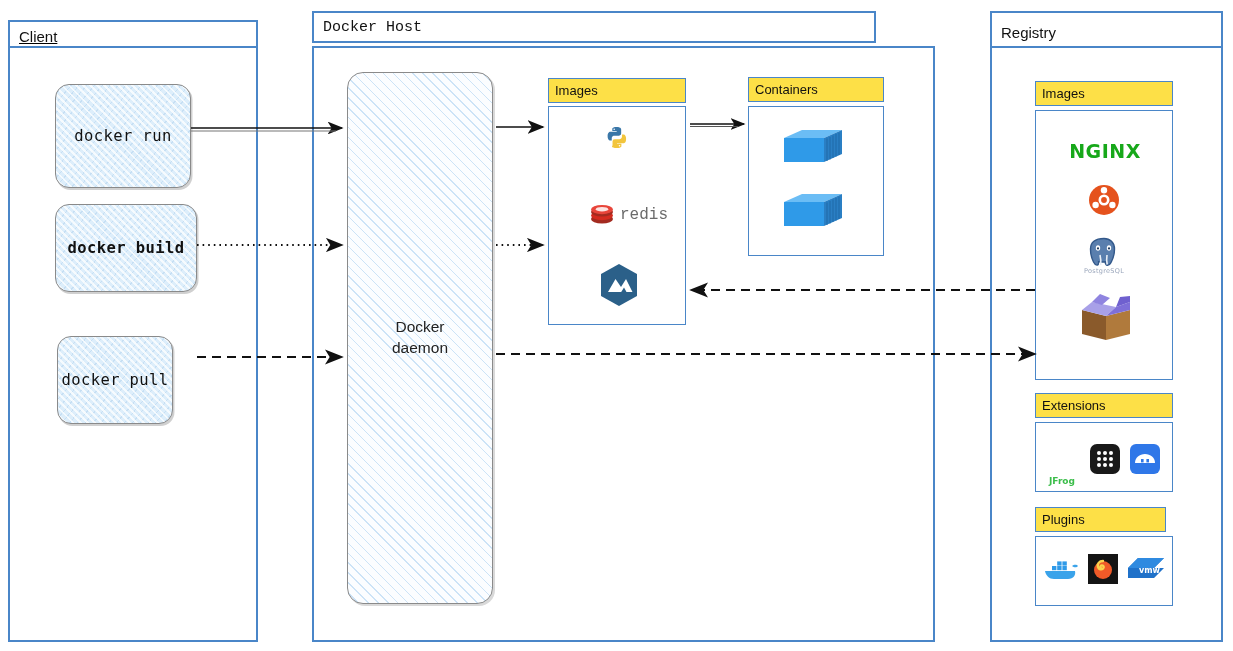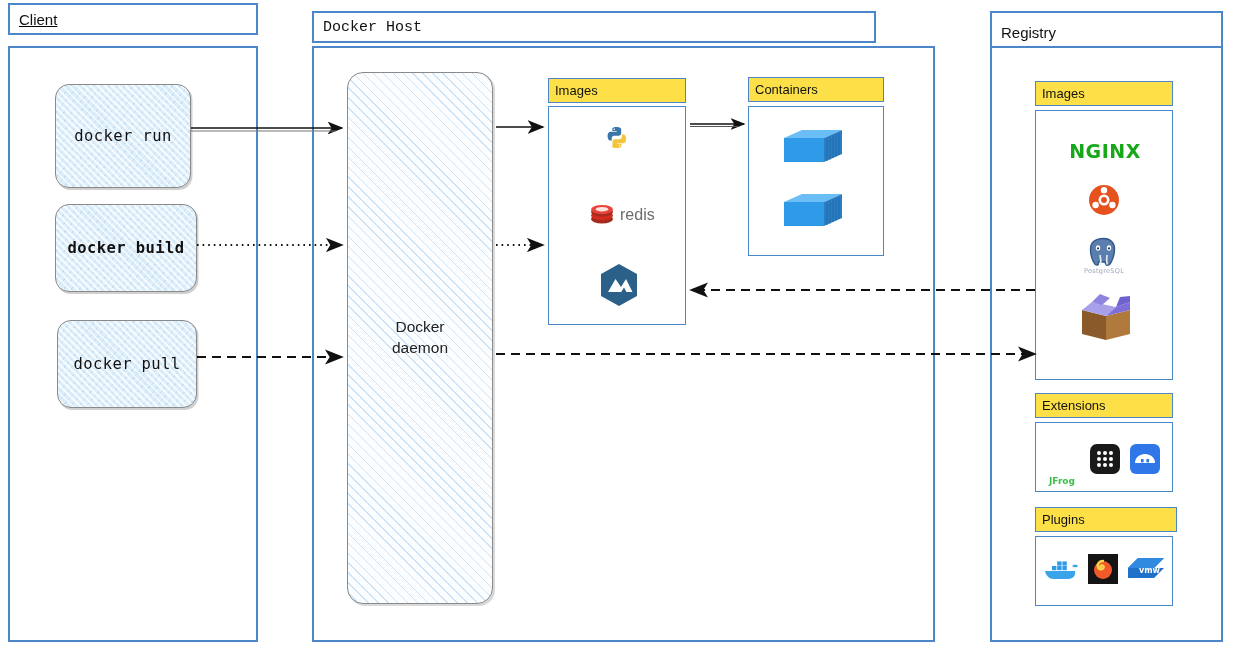--- a/index.html
+++ b/index.html
@@ -39,46 +39,46 @@
        box-shadow:2px 2px 0 rgba(130,130,130,.3);}
   .daemon .dlabel{font-size:15.5px;color:#222;text-align:center;line-height:1.35;}
 
   svg.wires{position:absolute;left:0;top:0;width:1233px;height:651px;
        overflow:visible;pointer-events:none;}
 
   .ico{position:absolute;display:flex;align-items:center;justify-content:center;}
 
   .nginx-txt{font-family:"DejaVu Sans",sans-serif;font-weight:bold;font-size:19px;
        color:#17a81a;letter-spacing:.5px;}
-  .redis-txt{font-family:Liberation Sans, sans-serif;font-size:16px;color:#6b6b6b;
+  .redis-txt{font-family:Liberation Mono, monospace;font-size:16px;color:#6b6b6b;
        margin-left:5px;}
   .pg-txt{font-family:"DejaVu Sans",sans-serif;font-size:6.5px;color:#9aa6bb;
        letter-spacing:.3px;margin-top:-2px;}
   .jfrog-txt{font-family:"DejaVu Sans",sans-serif;font-weight:bold;font-size:9px;
        color:#3bbd4a;}
   .vmw-txt{font-family:"DejaVu Sans",sans-serif;font-weight:bold;font-size:8px;
        color:#ffffff;}
 </style>
 </head>
 <body>
 
 <div id="stage">
 
-  <div class="panel-header" style="left:8px;top:3px;width:250px;height:32px;text-decoration:underline;">
+  <div class="panel-header" style="left:8px;top:20px;width:250px;height:32px;text-decoration:underline;">
     <span>Client</span>
   </div>
   <div class="panel-body" style="left:8px;top:46px;width:250px;height:596px;"></div>
 
   <div class="cmd-box" style="left:55px;top:84px;width:136px;height:104px;">
     <span>docker run</span>
   </div>
   <div class="cmd-box" style="left:55px;top:204px;width:142px;height:88px;font-weight:bold;">
     <span>docker build</span>
   </div>
-  <div class="cmd-box" style="left:57px;top:320px;width:140px;height:88px;">
+  <div class="cmd-box" style="left:57px;top:336px;width:116px;height:88px;">
     <span>docker pull</span>
   </div>
 
   <div class="panel-header" style="left:312px;top:11px;width:564px;height:32px;font-family:Liberation Mono, monospace;">
     <span>Docker Host</span>
   </div>
   <div class="panel-body" style="left:312px;top:46px;width:623px;height:596px;"></div>
 
   <div class="daemon" style="left:347px;top:72px;width:146px;height:532px;">
     <div class="dlabel">
@@ -233,21 +233,21 @@
     <svg width="30" height="30" viewBox="0 0 30 30">
       <rect x="0" y="0" width="30" height="30" rx="6" fill="#2f77e8"></rect>
       <path d="M5 19c0-5.5 4.5-9 10-9s10 3.5 10 9z" fill="#ffffff"></path>
       <g fill="#2f77e8">
         <rect x="11" y="15" width="2.6" height="3.4"></rect>
         <rect x="16.4" y="15" width="2.6" height="3.4"></rect>
       </g>
     </svg>
   </div>
 
-  <div class="sub-header" style="left:1035px;top:507px;width:142px;height:25px;">
+  <div class="sub-header" style="left:1035px;top:507px;width:131px;height:25px;">
     <span>Plugins</span>
   </div>
   <div class="sub-body" style="left:1035px;top:536px;width:138px;height:70px;"></div>
 
   <div class="ico" style="left:1042px;top:554px;width:40px;height:32px;">
     <svg width="40" height="32" viewBox="0 0 40 32">
       <g fill="#2f9ae8">
         <rect x="10" y="12" width="4.4" height="4.2"></rect>
           <rect x="15.2" y="12" width="4.4" height="4.2"></rect>
         <rect x="20.4" y="12" width="4.4" height="4.2"></rect>

